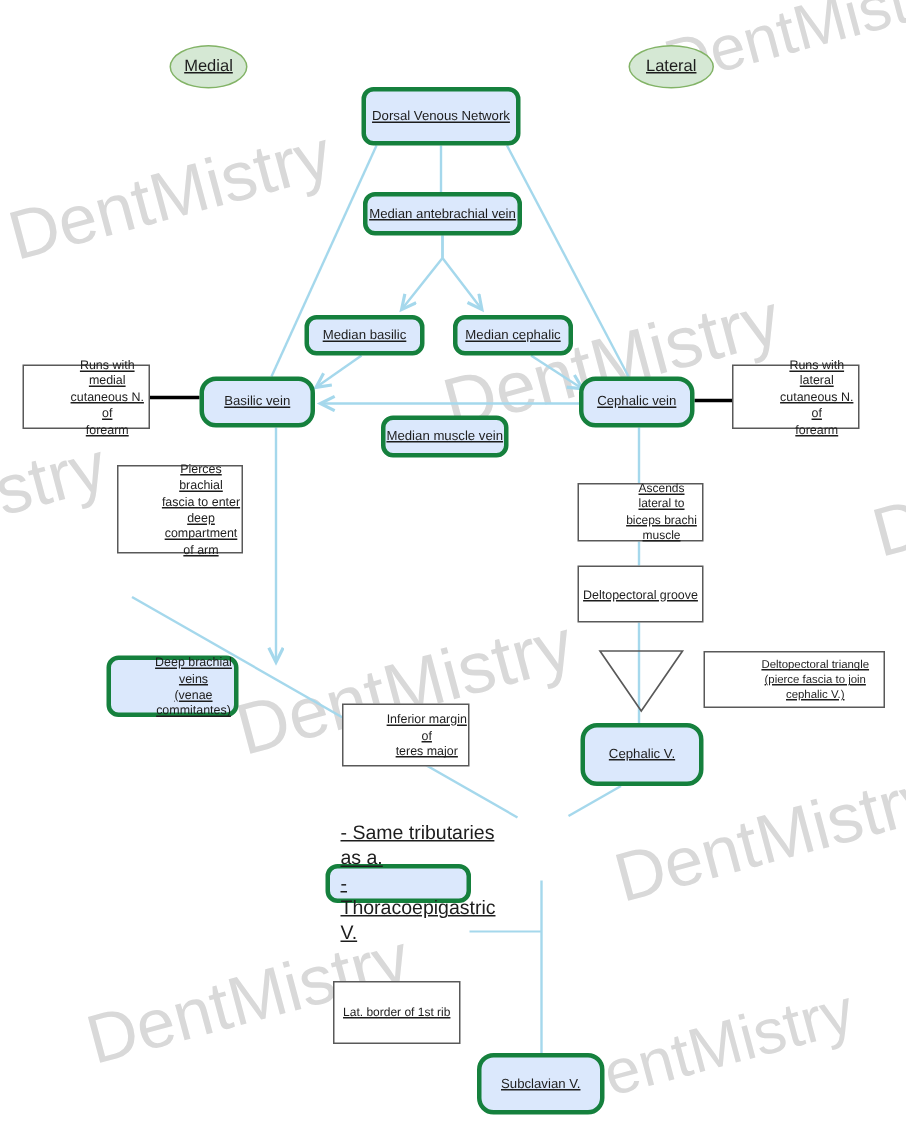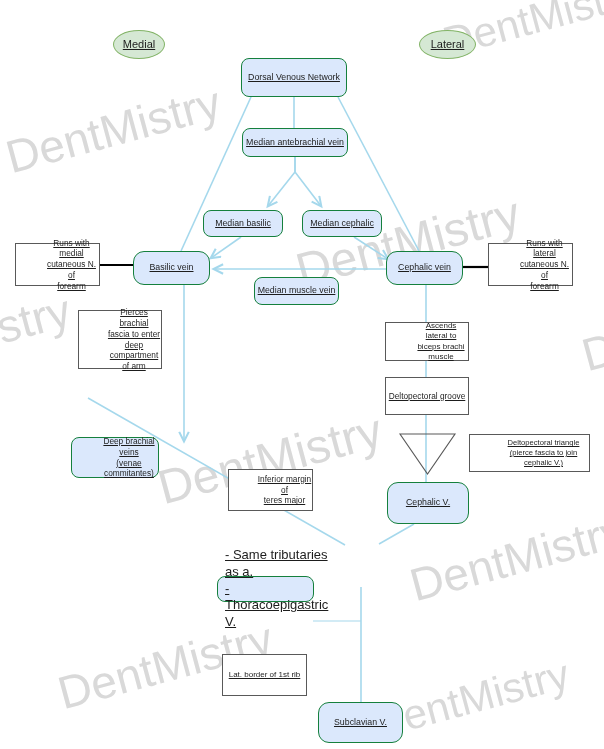--- a/index.html
+++ b/index.html
@@ -11,21 +11,21 @@
   .wm{position:absolute;color:#d9d9d9;font-weight:400;white-space:nowrap;
       transform:rotate(-15deg);transform-origin:0 0;z-index:1;user-select:none;}
 
   
   #edges{position:absolute;left:0;top:0;z-index:2;}
 
   
   .node{position:absolute;box-sizing:border-box;display:flex;align-items:center;
         justify-content:center;text-align:center;color:#1d1d1d;z-index:3;
         line-height:1.3;text-decoration:underline;}
-  .bnode{background:#dbe8fc;border:1px solid #15803d;border-radius:8px;font-size:8.8px;}
+  .bnode{background:#dbe8fc;border:3px solid #15803d;border-radius:8px;font-size:8.8px;}
   .bnode.r12{border-radius:11px;}
   .wnode{background:#ffffff;border:1px solid #595959;font-size:8.3px;}
   .pre{white-space:pre-line;padding-left:28px;}
   .nowrap{white-space:nowrap;}
   .leftal{justify-content:flex-start;text-align:left;padding-left:7px;}
   .ellipse{background:#d5e8d4;border:1px solid #82b366;border-radius:50%;
            font-size:11px;color:#1d1d1d;}
   .tri{z-index:4;}
 </style>
 </head>

